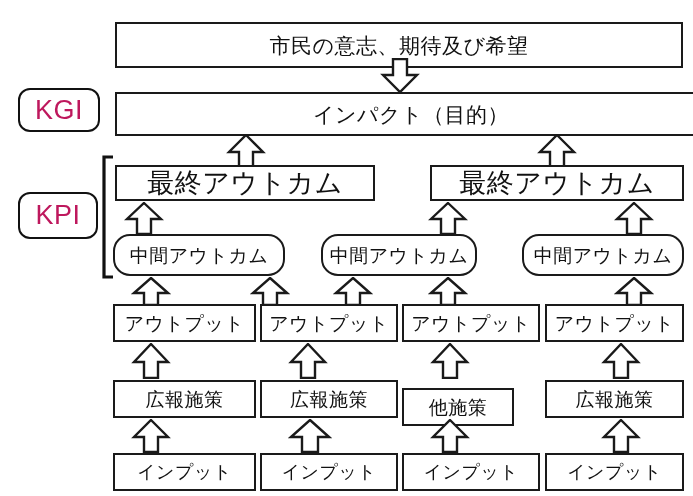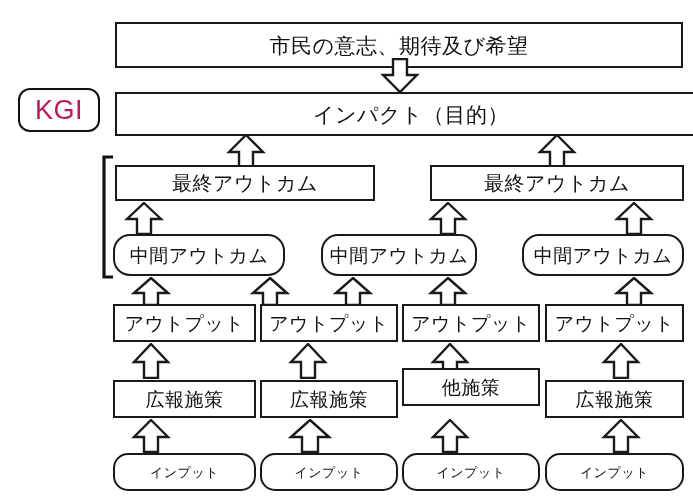--- a/index.html
+++ b/index.html
@@ -29,25 +29,25 @@
     color: #111111;
     white-space: nowrap;
     letter-spacing: 0.5px;
   }
   .box-txt {
     display: block;
     line-height: 1;
   }
   .lvl-top   { font-size: 21px; }
   .lvl-kgi   { font-size: 21px; }
-  .lvl-final { font-size: 20px; }
+  .lvl-final { font-size: 27px; }
   .lvl-mid   { font-size: 19px; border-radius: 17px; }
   .lvl-out   { font-size: 19px; text-align: center; }
   .lvl-pol   { font-size: 19px; align-items: center; }
-  .lvl-in    { font-size: 13px; border-radius: 15px; }
+  .lvl-in    { font-size: 18px; }
 
   .tag {
     position: absolute;
     box-sizing: border-box;
     border: 2.5px solid #111111;
     border-radius: 12px;
     background: #ffffff;
     display: flex;
     align-items: center;
     justify-content: center;
@@ -83,20 +83,23 @@
     <span class="box-txt">インパクト（目的）</span>
   </div>
 
   <svg class="arrow" style="left:226px; top:134px; width:40px; height:34px;" viewBox="0 0 40 34">
     <polygon points="20,1 37,18 27,18 27,33 13,33 13,18 3,18" fill="#ffffff" stroke="#1a1a1a" stroke-width="2.4" stroke-linejoin="miter"></polygon>
   </svg>
   <svg class="arrow" style="left:537px; top:134px; width:40px; height:34px;" viewBox="0 0 40 34">
     <polygon points="20,1 37,18 27,18 27,33 13,33 13,18 3,18" fill="#ffffff" stroke="#1a1a1a" stroke-width="2.4" stroke-linejoin="miter"></polygon>
   </svg>
 
+  <div class="tag" style="left:18px; top:192px; width:80px; height:47px;">
+    <span>KPI</span>
+  </div>
 
   <svg class="bracket" style="left:100px; top:155px; width:16px; height:124px;" viewBox="0 0 16 124">
     <path d="M13,2 L4,2 L4,122 L13,122" fill="none" stroke="#111111" stroke-width="3.2" stroke-linecap="butt" stroke-linejoin="miter"></path>
   </svg>
 
   <div class="box lvl-final" style="left:115px; top:165px; width:260px; height:36px;">
     <span class="box-txt">最終アウトカム</span>
   </div>
   <div class="box lvl-final" style="left:430px; top:165px; width:254px; height:36px;">
     <span class="box-txt">最終アウトカム</span>
@@ -163,21 +166,21 @@
   <svg class="arrow" style="left:601px; top:343px; width:40px; height:36px;" viewBox="0 0 40 36">
     <polygon points="20,1 37,19 27,19 27,35 13,35 13,19 3,19" fill="#ffffff" stroke="#1a1a1a" stroke-width="2.4" stroke-linejoin="miter"></polygon>
   </svg>
 
   <div class="box lvl-pol" style="left:113px; top:380px; width:143px; height:38px;">
     <span class="box-txt">広報施策</span>
   </div>
   <div class="box lvl-pol" style="left:260px; top:380px; width:138px; height:38px;">
     <span class="box-txt">広報施策</span>
   </div>
-  <div class="box lvl-pol" style="left:402px; top:368px; width:138px; height:38px;">
+  <div class="box lvl-pol" style="left:402px; top:388px; width:112px; height:38px;">
     <span class="box-txt">他施策</span>
   </div>
   <div class="box lvl-pol" style="left:545px; top:380px; width:139px; height:38px;">
     <span class="box-txt">広報施策</span>
   </div>
 
   <svg class="arrow" style="left:131px; top:419px; width:40px; height:34px;" viewBox="0 0 40 34">
     <polygon points="20,1 37,18 27,18 27,33 13,33 13,18 3,18" fill="#ffffff" stroke="#1a1a1a" stroke-width="2.4" stroke-linejoin="miter"></polygon>
   </svg>
   <svg class="arrow" style="left:288px; top:419px; width:44px; height:34px;" viewBox="0 0 44 34">

